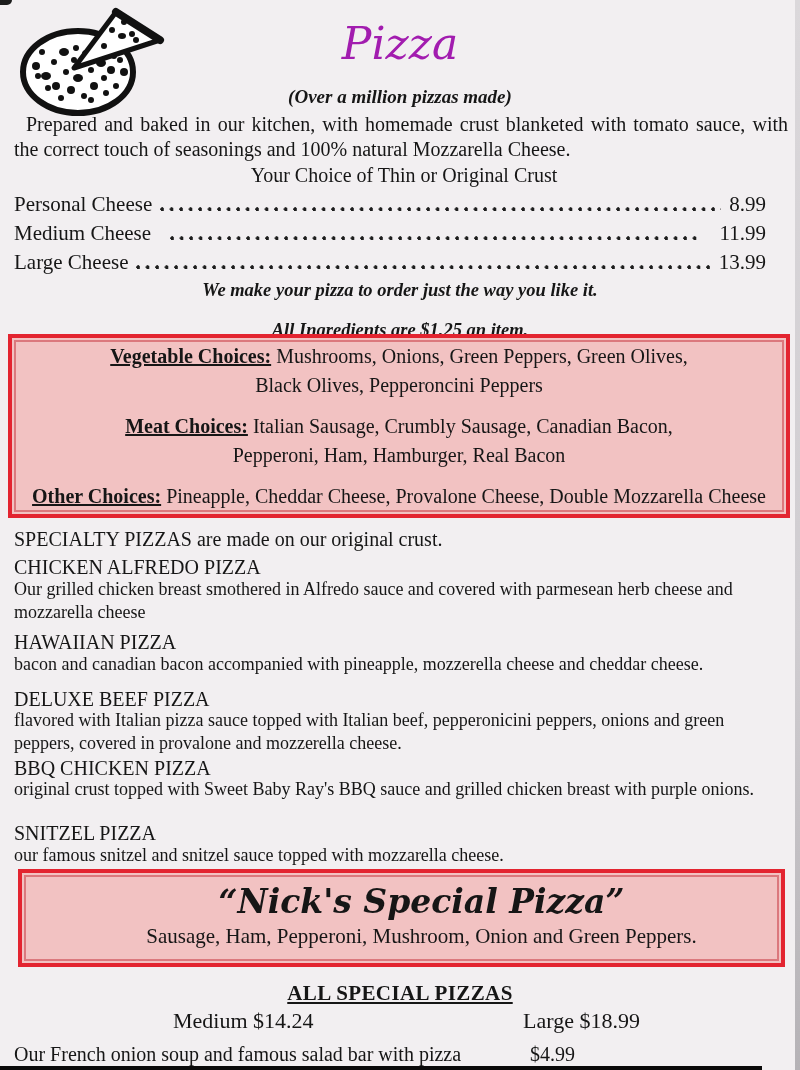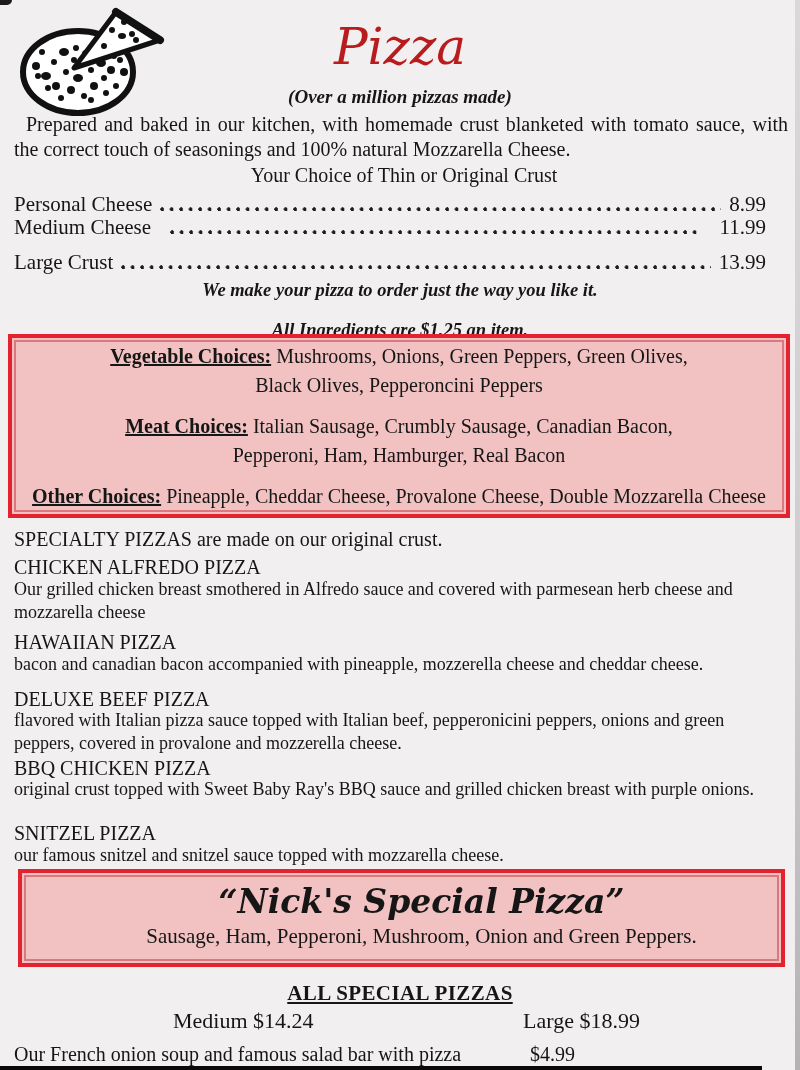--- a/index.html
+++ b/index.html
@@ -10,33 +10,33 @@
   }
   .abs{position:absolute;}
   .center{left:0;right:0;text-align:center;}
 
   .corner-mark{top:0;left:0;width:12px;height:5px;background:#1c1c1c;border-bottom-right-radius:8px;}
   .right-band{top:0;right:0;width:5px;height:100%;background:linear-gradient(to bottom,#dbd8db 0%,#cfccd0 60%,#b5b2b6 100%);}
   .bottom-line{top:1066px;left:0;width:762px;height:4px;background:#0a0a0a;}
 
   .pizza-clip{top:6px;left:16px;width:152px;height:112px;}
 
-  .menu-title{top:20px;font-family:"DejaVu Serif",serif;font-style:italic;font-size:50px;line-height:1.1;color:#b91c1c;}
+  .menu-title{top:20px;font-family:"DejaVu Serif",serif;font-style:italic;font-size:44px;line-height:1.1;color:#a21caf;}
   .menu-subtitle{top:86px;font-weight:bold;font-style:italic;font-size:19px;}
 
   .intro{top:112px;left:14px;right:12px;font-size:20px;line-height:25px;text-align:justify;text-indent:12px;}
   .crust-line{top:164px;font-size:20px;margin-left:8px;}
 
   .price-row{left:14px;right:34px;display:flex;align-items:baseline;font-size:21px;}
   .price-row .dots{
     flex:1;height:5px;align-self:flex-end;margin:0 8px 5px 8px;
     background-image:radial-gradient(circle at 2.2px 2.2px,#1d1d1d 1.7px,transparent 2.1px);
     background-size:9.5px 5px;background-repeat:repeat-x;
   }
-  .pr0{top:192px;} .pr1{top:215px;gap:11px;} .pr2{top:250px;}
+  .pr0{top:192px;} .pr1{top:221px;gap:11px;} .pr2{top:250px;}
 
   .note{font-weight:bold;font-style:italic;font-size:18.5px;}
   .note1{top:280px;} .note2{top:320px;}
 
   .red-box{border:4px solid #e32430;background:#f2c2c2;}
   .inner-frame{position:absolute;inset:2px;border:2px solid rgba(200,60,70,0.55);pointer-events:none;}
   .choices-box{top:334px;left:8px;right:10px;height:176px;}
   .choices-content{position:absolute;inset:0;display:flex;flex-direction:column;justify-content:center;text-align:center;font-size:20px;line-height:29px;}
   .choice-group{margin:6px 0;}
   .choice-label{font-weight:bold;text-decoration:underline;}
@@ -121,21 +121,21 @@
   <span>Personal Cheese</span>
   <span class="dots"></span>
   <span>8.99</span>
 </div>
 <div class="abs price-row pr1">
   <span>Medium Cheese</span>
   <span class="dots"></span>
   <span>11.99</span>
 </div>
 <div class="abs price-row pr2">
-  <span>Large Crust</span>
+  <span>Large Cheese</span>
   <span class="dots"></span>
   <span>13.99</span>
 </div>
 
 <div class="abs center note note1">We make your pizza to order just the way you like it.</div>
 <div class="abs center note note2">All Ingredients are $1.25 an item.</div>
 
 <div class="abs red-box choices-box">
   <div class="inner-frame"></div>
   <div class="choices-content">

